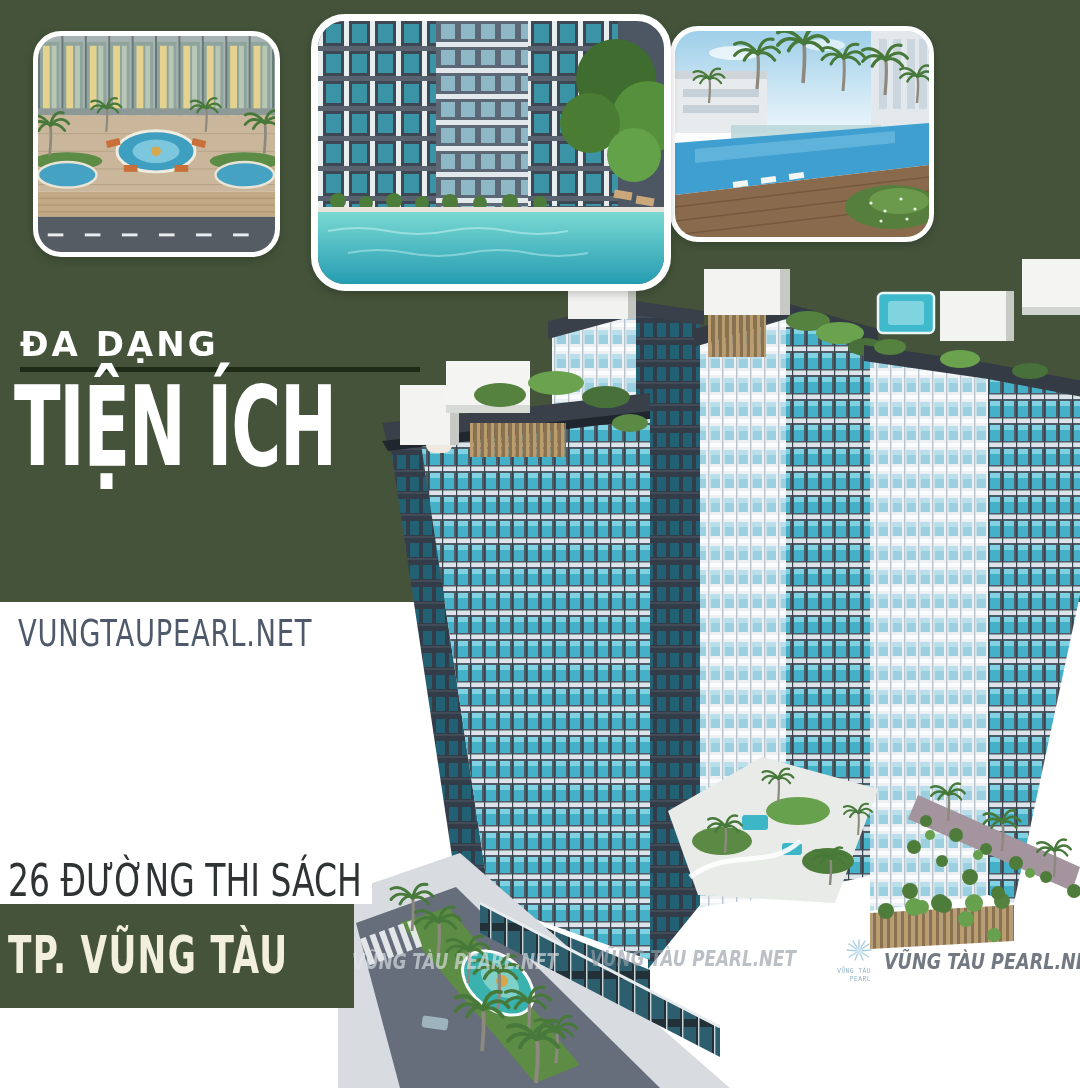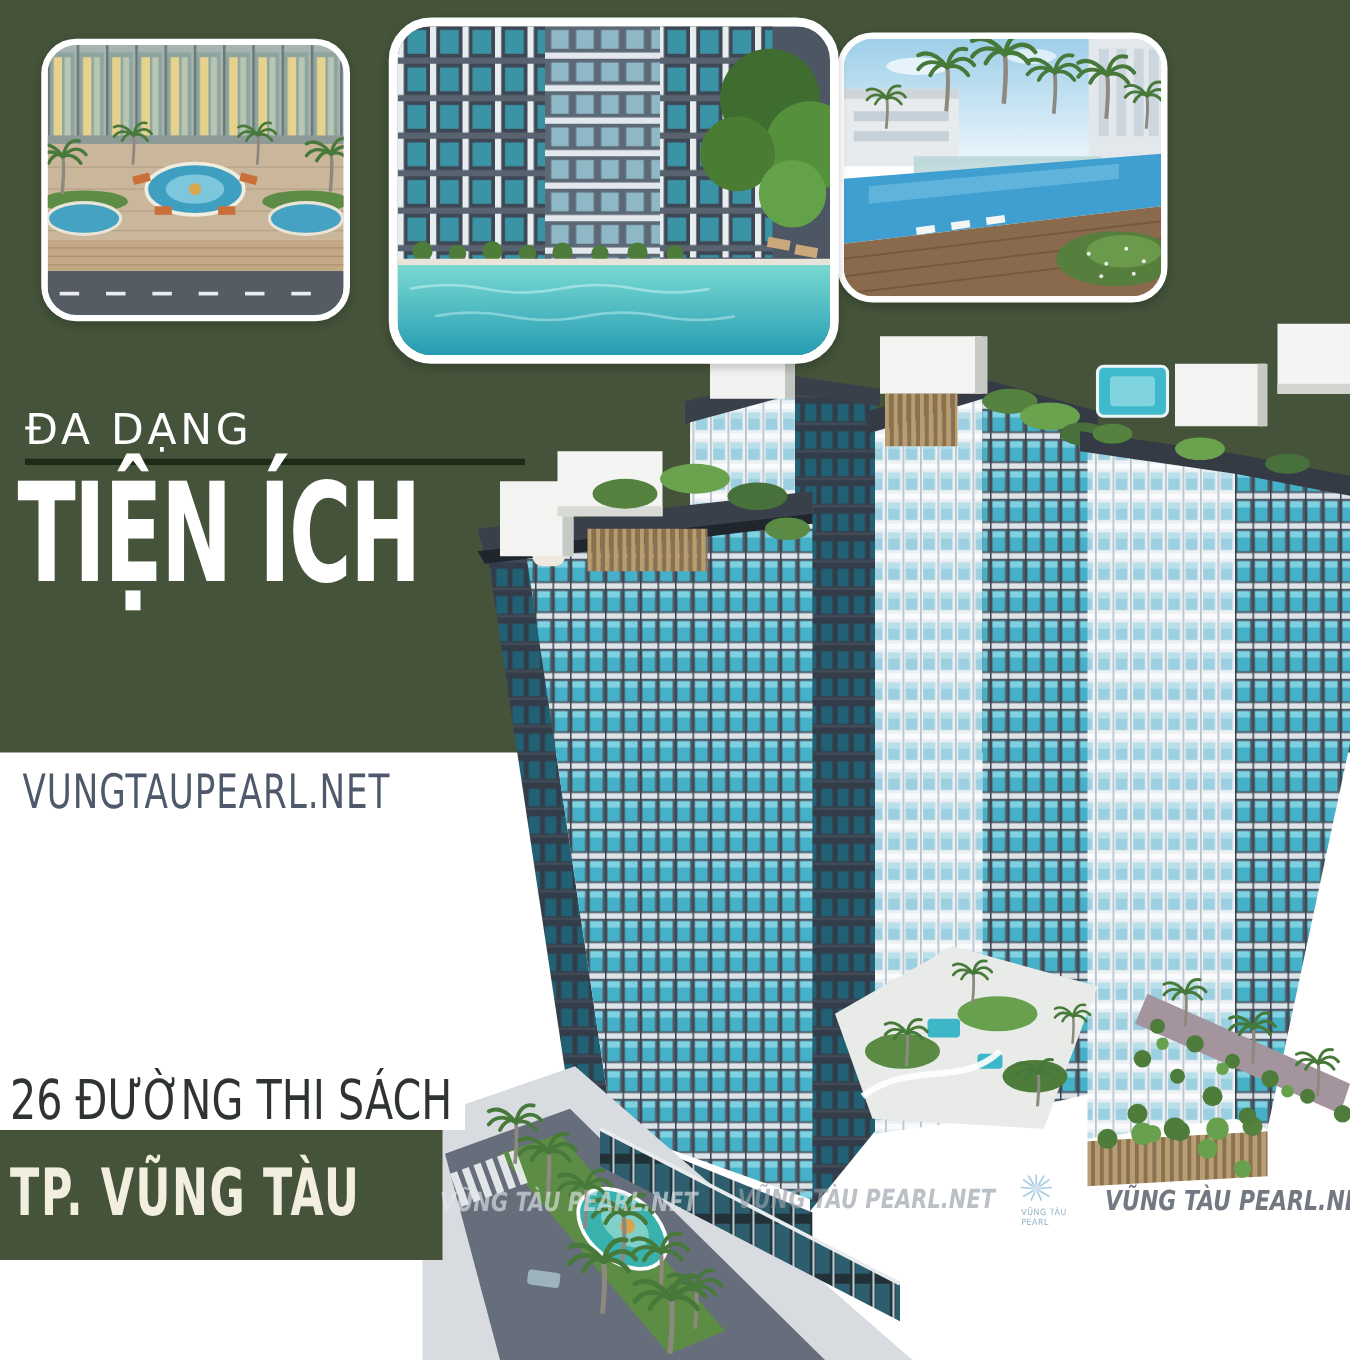--- a/index.html
+++ b/index.html
@@ -7,40 +7,40 @@
           font-family:"DejaVu Sans",sans-serif;}
   .green-bg{position:absolute;left:0;top:0;width:1080px;height:602px;background:var(--green,#44533a);z-index:1;}
   .render-wrap{position:absolute;left:330px;top:255px;width:750px;height:833px;z-index:2;}
   .render-wrap svg{display:block;}
   .photo{position:absolute;background:#fff;border:5px solid #fff;border-radius:28px;overflow:hidden;
          box-sizing:border-box;box-shadow:0 3px 8px rgba(0,0,0,.20);}
   .photo svg{display:block;width:100%;height:100%;}
   #photo1{left:33px;top:31px;width:247px;height:226px;z-index:4;}
   #photo2{left:311px;top:14px;width:360px;height:277px;z-index:5;border-width:7px;border-radius:34px;}
   #photo3{left:670px;top:26px;width:264px;height:216px;z-index:4;}
-  .kicker{position:absolute;left:20px;top:324px;font-size:34px;font-weight:normal;letter-spacing:3px;
+  .kicker{position:absolute;left:20px;top:324px;font-size:34px;font-weight:bold;letter-spacing:3px;
           color:#ffffff;z-index:3;white-space:nowrap;}
   .divider{position:absolute;left:20px;top:367px;width:400px;height:5px;background:var(--divider,#1d2a15);z-index:3;}
   .title{position:absolute;left:14px;top:372px;font-size:110px;font-weight:bold;color:#ffffff;
          letter-spacing:-2px;line-height:1;transform:scaleX(.62);transform-origin:0 0;
          white-space:nowrap;z-index:3;}
   .website{position:absolute;left:18px;top:611px;font-size:38px;color:var(--website_text,#4e5a6b);
            letter-spacing:1px;transform:scaleX(.72);transform-origin:0 0;white-space:nowrap;z-index:3;}
   .addr1-band{position:absolute;left:0;top:852px;width:372px;height:52px;background:#ffffff;z-index:5;}
   .addr1{position:absolute;left:8px;top:855px;font-size:44px;color:var(--ink,#2f3334);
          transform:scaleX(.75);transform-origin:0 0;white-space:nowrap;z-index:6;}
   .addr2-band{position:absolute;left:0;top:904px;width:354px;height:104px;background:var(--green,#44533a);z-index:5;}
   .addr2{position:absolute;left:8px;top:925px;font-size:52px;font-weight:bold;color:var(--cream,#f2efdf);
          letter-spacing:2px;transform:scaleX(.66);transform-origin:0 0;white-space:nowrap;z-index:6;}
   .wm{position:absolute;font-style:italic;font-weight:bold;white-space:nowrap;z-index:7;
       transform:scaleX(.8);transform-origin:0 0;}
   #wm1{left:352px;top:950px;font-size:21px;color:rgba(226,230,234,.62);}
   #wm2{left:590px;top:947px;font-size:21px;color:rgba(150,158,168,.65);}
   #wm3{left:884px;top:949px;font-size:22px;color:var(--watermark_dark,#727983);}
-  .logo{position:absolute;left:814px;top:938px;width:60px;text-align:left;z-index:7;}
+  .logo{position:absolute;left:814px;top:938px;width:60px;text-align:right;z-index:7;font-family:Liberation Mono, monospace;}
   .logo .logo-text{display:block;font-size:7px;letter-spacing:.5px;color:#8fb0c4;margin-top:-2px;
                    transform:scaleX(.9);transform-origin:50% 0;}
 </style>
 </head>
 <body>
 
 <svg width="0" height="0" style="position:absolute" aria-hidden="true">
   <defs>
     <pattern id="pfLight" width="14" height="24" patternUnits="userSpaceOnUse">
       <rect width="14" height="24" fill="#eef1f4"></rect>

